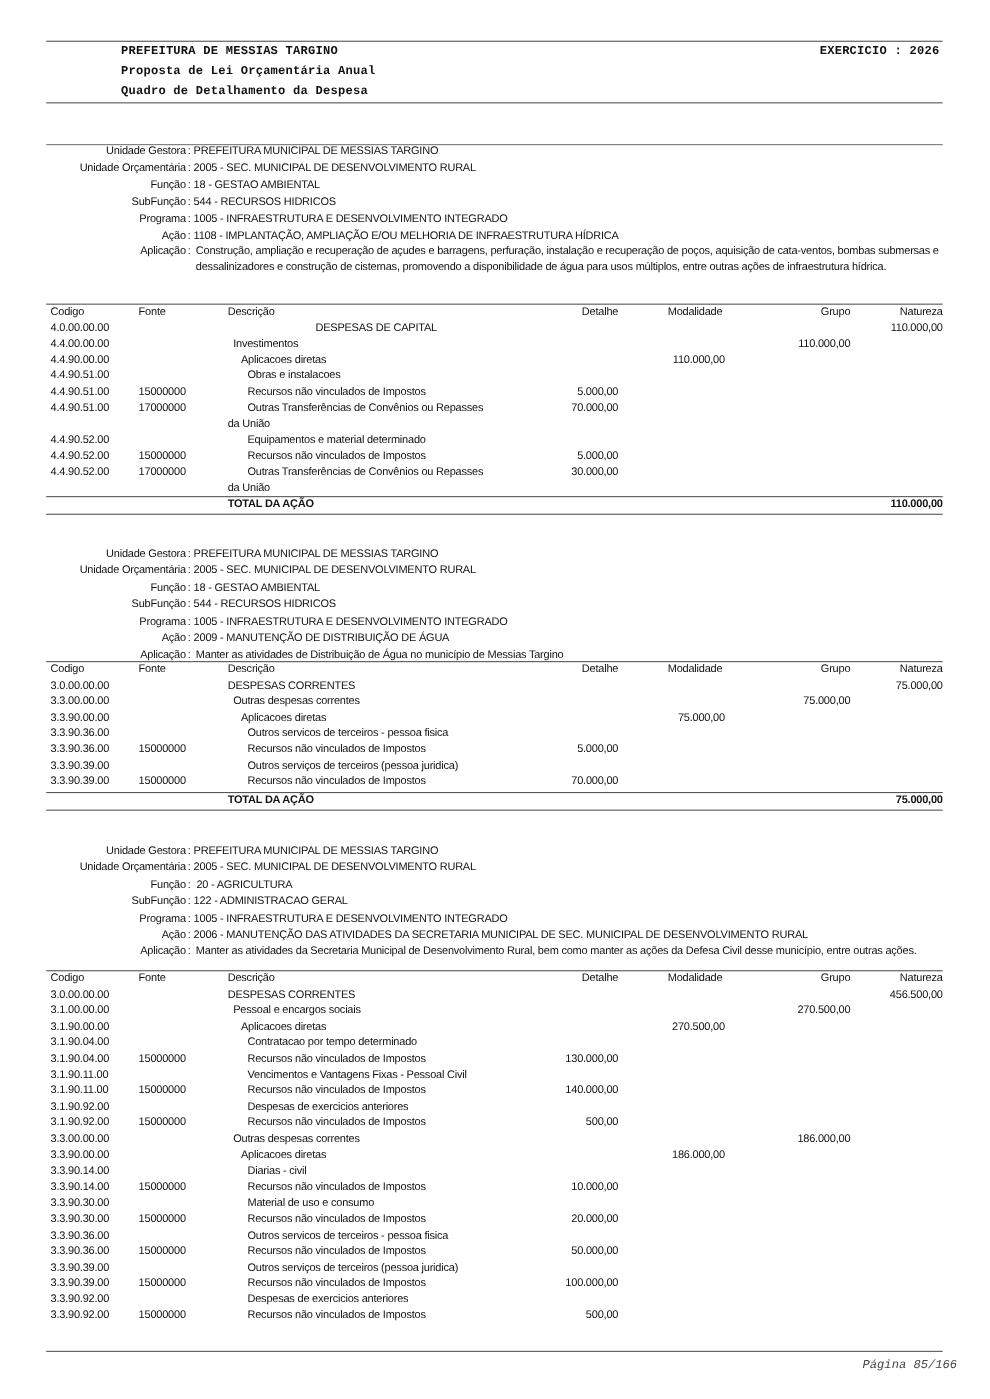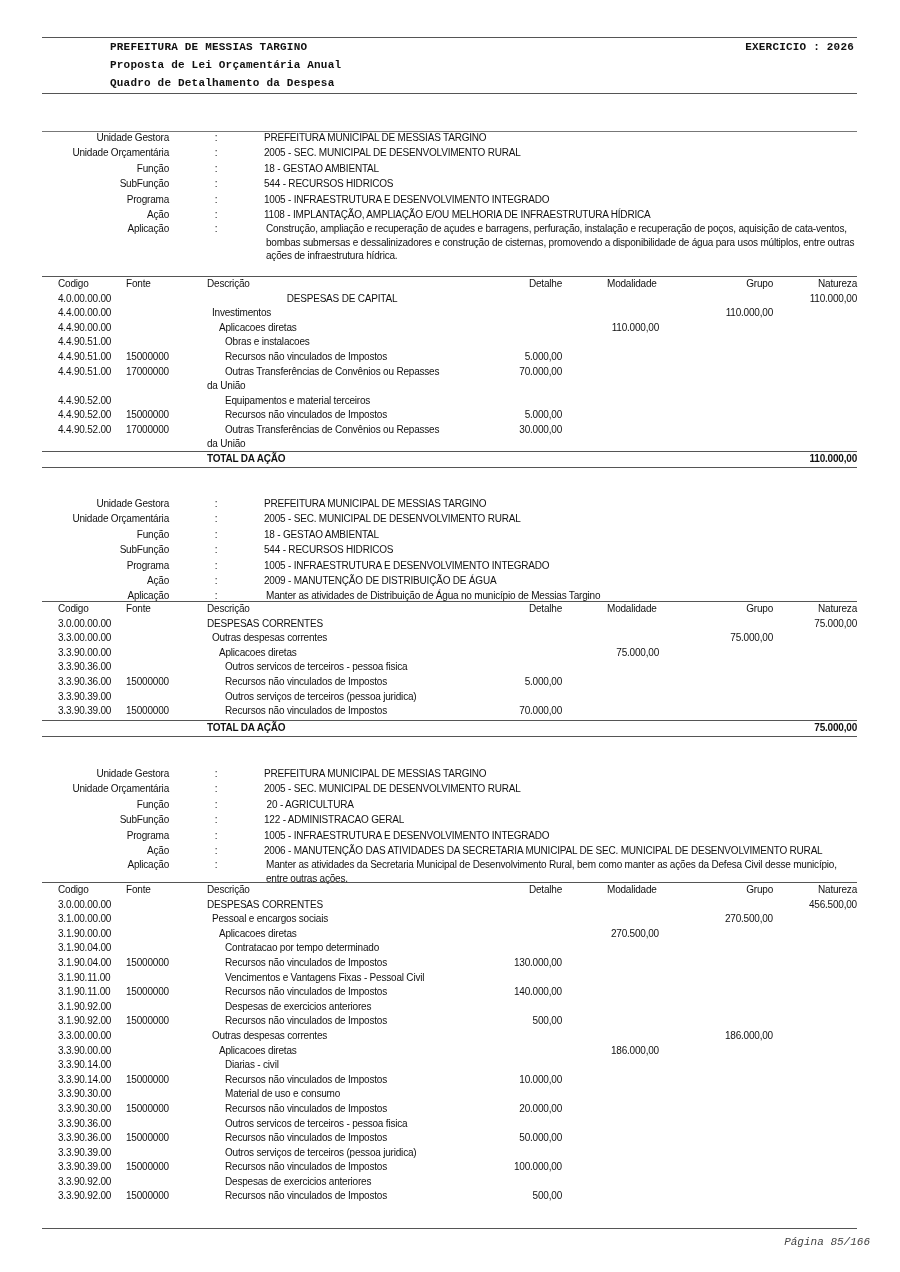--- a/index.html
+++ b/index.html
@@ -8,30 +8,30 @@
 
   .mono { font-family: "Liberation Mono", "DejaVu Sans Mono", monospace; }
   .sans { font-family: "Liberation Sans", "DejaVu Sans", sans-serif; }
 
   .rule { position: absolute; left: 42px; width: 815px; height: 0; border-top: 1.5px solid #555; }
   .rule.thin { border-top: 1px solid #777; }
 
   .hdr-line { position: absolute; font-size: 11px; font-weight: bold; letter-spacing: 0.2px; }
 
   .info-block { position: absolute; left: 42px; width: 815px; font-size: 10px; line-height: 15.4px; letter-spacing: -0.2px; }
-  .info-row { display: flex; gap: 44px; }
+  .info-row { display: flex; }
   .info-label { width: 127px; text-align: right; white-space: nowrap; flex: none; }
   .info-sep { width: 6px; text-align: center; flex: none; }
   .info-val { flex: 1; padding-left: 1px; }
 
   .tbl { position: absolute; left: 42px; width: 815px; font-size: 10px; letter-spacing: -0.2px; }
   .trow { position: relative; height: 14.6px; line-height: 14.6px; white-space: nowrap; }
   .trow.tall { height: 29px; }
   .c { position: absolute; top: 0; }
-  .c-cod { left: 16px; }
+  .c-cod { left: 4px; }
   .c-fon { left: 84px; }
   .c-desc { left: 165px; width: 270px; white-space: normal; line-height: 14.6px; }
   .c-det { right: 295px; text-align: right; }
   .c-mod { left: 565px; }
   .c-mod-r { right: 198px; text-align: right; }
   .c-gru { right: 84px; text-align: right; }
   .c-nat { right: 0; text-align: right; }
   .thead .c-det, .thead .c-gru, .thead .c-nat { }
   .total { font-weight: bold; }
   .wrap-rest { position: absolute; left: 165px; top: 14.6px; }
@@ -152,21 +152,21 @@
           <span class="c c-desc" style="padding-left:18px; white-space:nowrap;">Outras Transferências de Convênios ou Repasses</span>
           <span class="wrap-rest">da União</span>
           <span class="c c-det">70.000,00</span>
           <span class="c c-mod-r"></span>
           <span class="c c-gru"></span>
           <span class="c c-nat"></span>
         </div>
         <div class="trow">
           <span class="c c-cod">4.4.90.52.00</span>
           <span class="c c-fon"></span>
-          <span class="c c-desc" style="padding-left:18px; white-space:nowrap;">Equipamentos e material terceiros</span>
+          <span class="c c-desc" style="padding-left:18px; white-space:nowrap;">Equipamentos e material determinado</span>
           <span class="c c-det"></span>
           <span class="c c-mod-r"></span>
           <span class="c c-gru"></span>
           <span class="c c-nat"></span>
         </div>
         <div class="trow">
           <span class="c c-cod">4.4.90.52.00</span>
           <span class="c c-fon">15000000</span>
           <span class="c c-desc" style="padding-left:18px; white-space:nowrap;">Recursos não vinculados de Impostos</span>
           <span class="c c-det">5.000,00</span>

